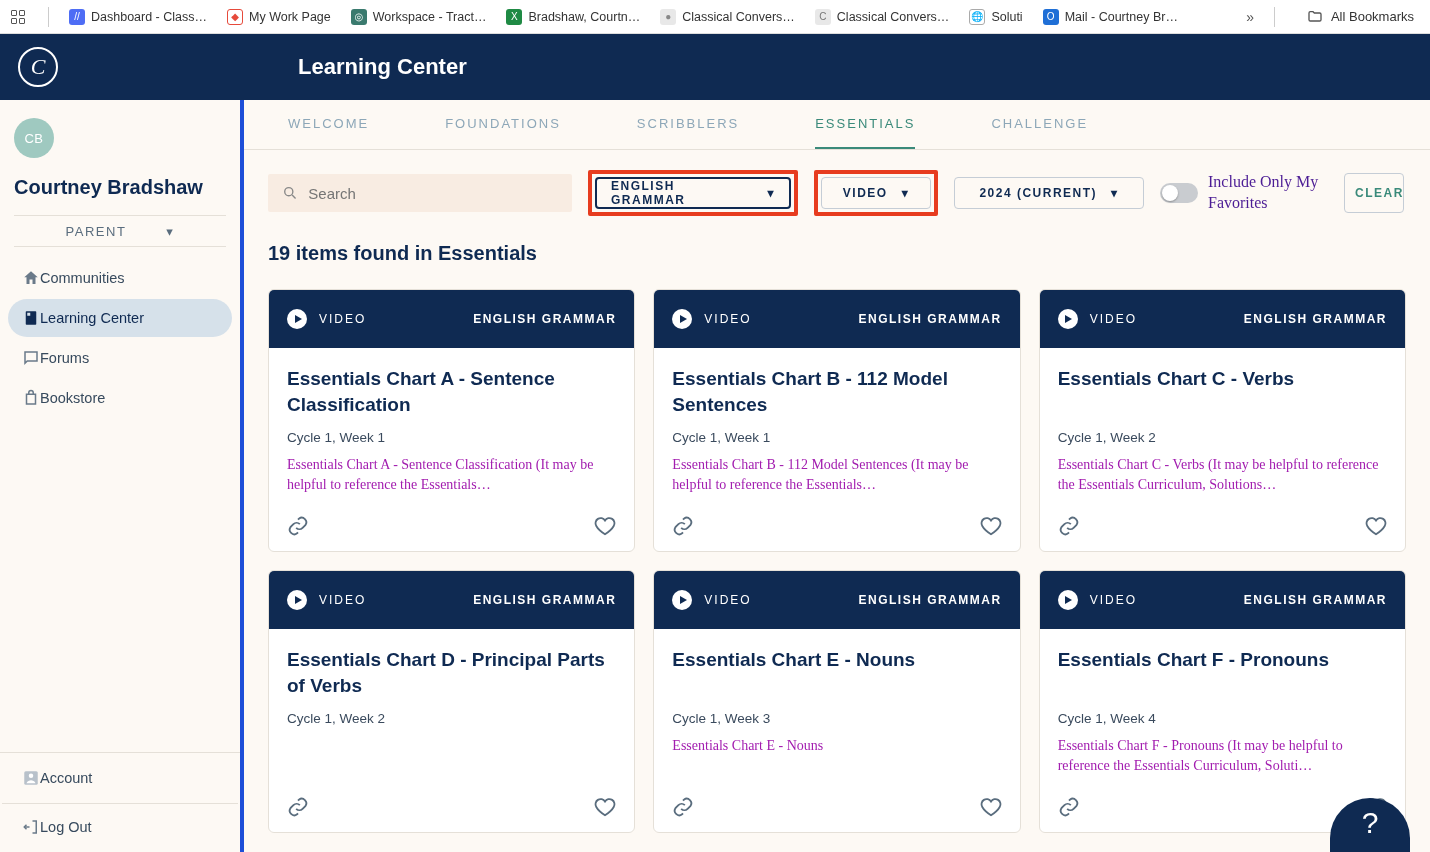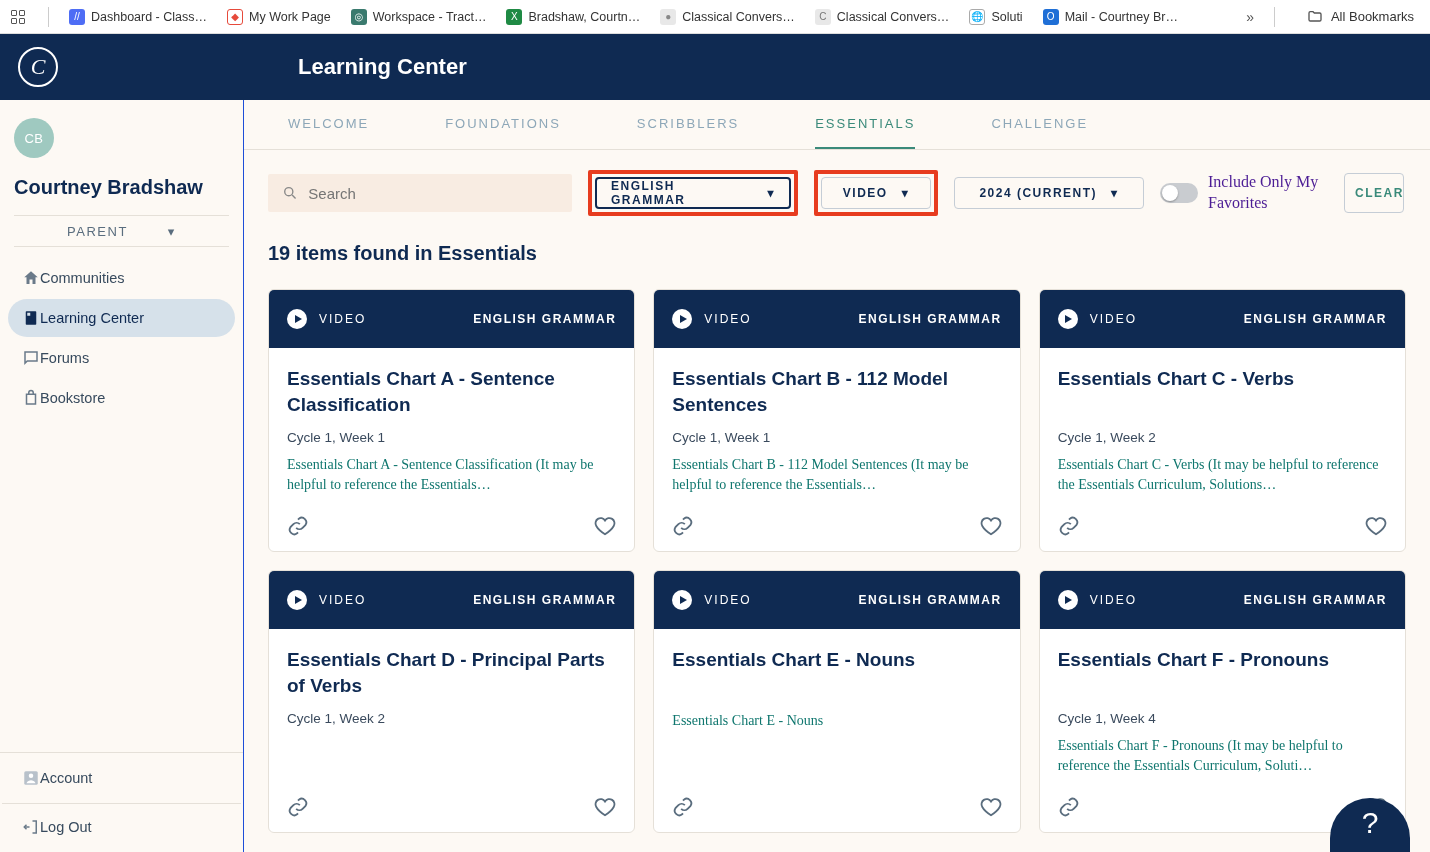--- a/index.html
+++ b/index.html
@@ -15,21 +15,21 @@
   .bb-more { margin-left: auto; padding: 4px 8px; cursor: pointer; color: #555; font-size: 14px; }
   .bb-bookmarks { display: flex; align-items: center; gap: 8px; padding: 4px 8px; font-size: 13px; color: #333; margin-left: 12px; }
 
   
   .app-header { height: 66px; background: #0f2a52; display: flex; align-items: center; padding-left: 18px; }
   .logo { width: 40px; height: 40px; border: 2px solid #fff; border-radius: 50%; display: flex; align-items: center; justify-content: center; font-family: Georgia, serif; font-style: italic; color: #fff; font-size: 22px; }
   .header-title { color: #fff; font-size: 22px; font-weight: 700; margin-left: 240px; }
 
   
   .layout { display: flex; height: calc(852px - 34px - 66px); }
-  .sidebar { width: 244px; background: #fdf9f4; border-right: 1px solid #1d4ed8; display: flex; flex-direction: column; padding-top: 18px; justify-content: flex-end; }
+  .sidebar { width: 244px; background: #fdf9f4; border-right: 4px solid #1d4ed8; display: flex; flex-direction: column; padding-top: 18px; justify-content: flex-end; }
   .avatar { width: 40px; height: 40px; border-radius: 50%; background: #9fc9c0; color: #fff; display: flex; align-items: center; justify-content: center; font-size: 13px; font-weight: 500; margin-left: 14px; letter-spacing: 0.5px; }
   .user-name { font-size: 20px; font-weight: 700; color: #0f2a52; margin: 18px 14px 16px; }
   .role-select { margin: 0 14px; height: 32px; display: flex; align-items: center; justify-content: center; gap: 40px; color: #5a6d7e; font-size: 13px; letter-spacing: 1.5px; cursor: pointer; border-top: 1px solid #e5e0d8; border-bottom: 1px solid #e5e0d8; }
   .nav { margin-top: 10px; padding: 0 6px; }
   .nav-item { display: flex; align-items: center; padding: 10px 14px; font-size: 14.5px; color: #374a5d; cursor: pointer; border-radius: 20px; margin: 2px 2px; }
   .nav-item.active { background: #d6e1ea; color: #0f2a52; font-weight: 500; }
   .nav-item .nicon { width: 18px; height: 18px; display:flex; align-items:center; justify-content:center; color:#6a7a89; }
   .nav-item.active .nicon { color:#0f2a52; }
   .sidebar-bottom { margin-top: auto; border-top: 1px solid #e5e0d8; }
   .sidebar-bottom .nav-item { border-radius: 0; padding: 14px 20px; }
@@ -60,21 +60,21 @@
   .card { border: 1px solid #e5e0d8; border-radius: 6px; background: #fff; overflow: hidden; display: flex; flex-direction: column; }
   .card-head { background: #0f2a52; height: 58px; display: flex; align-items: center; justify-content: space-between; padding: 0 18px; }
   .card-head-left { display: flex; align-items: center; gap: 12px; }
   .play-icon { width: 20px; height: 20px; background: #fff; border-radius: 50%; display: flex; align-items: center; justify-content: center; }
   .play-icon::after { content: ""; border-left: 7px solid #0f2a52; border-top: 4px solid transparent; border-bottom: 4px solid transparent; margin-left: 2px; }
   .card-type { color: #fff; font-size: 12px; letter-spacing: 2px; font-weight: 500; }
   .card-cat { color: #fff; font-size: 12px; letter-spacing: 1.5px; font-weight: 600; }
   .card-body { padding: 18px 18px 10px; flex: 1; }
   .card-title { font-size: 19px; font-weight: 800; color: #0f2a52; line-height: 1.35; min-height: 54px; }
   .card-sub { font-size: 13.5px; color: #3a4a5d; margin-top: 10px; }
-  .card-desc { font-family: Georgia, serif; color: #0f766e; font-size: 14px; line-height: 1.4; margin-top: 10px; height: 40px; overflow: hidden; }
+  .card-desc { font-family: Georgia, serif; color: #a21caf; font-size: 14px; line-height: 1.4; margin-top: 10px; height: 40px; overflow: hidden; }
   .card-foot { display: flex; align-items: center; justify-content: space-between; padding: 10px 18px 14px; }
   .link-icon, .heart-icon { width: 22px; height: 22px; cursor: pointer; color:#5a6d7e; }
 
   
   .help-fab { position: fixed; right: 20px; bottom: 0; width: 80px; height: 54px; background: #0f2a52; border-top-left-radius: 42px; border-top-right-radius: 42px; display: flex; align-items: flex-start; justify-content: center; color: #fff; font-size: 30px; cursor: pointer; padding-top:8px; }
 
   svg { display:block; }
 </style>
 </head>
 <body>
@@ -345,20 +345,21 @@
       <div class="card">
         <div class="card-head">
           <div class="card-head-left">
               <span class="play-icon"></span>
               <span class="card-type">VIDEO</span>
             </div>
           <span class="card-cat">ENGLISH GRAMMAR</span>
         </div>
         <div class="card-body">
           <div class="card-title">Essentials Chart E - Nouns</div>
+          <div class="card-sub">Cycle 1, Week 3</div>
           <div class="card-desc">Essentials Chart E - Nouns</div>
         </div>
         <div class="card-foot">
           <svg class="link-icon" viewBox="0 0 24 24" fill="none" stroke="currentColor" stroke-width="2">
               <path d="M10 14a5 5 0 0 0 7 0l3-3a5 5 0 0 0-7-7l-1 1"></path>
               <path d="M14 10a5 5 0 0 0-7 0l-3 3a5 5 0 0 0 7 7l1-1"></path>
             </svg>
           <svg class="heart-icon" viewBox="0 0 24 24" fill="none" stroke="currentColor" stroke-width="2">
               <path d="M12 21s-7-4.5-9.5-9A5.5 5.5 0 0 1 12 6a5.5 5.5 0 0 1 9.5 6C19 16.5 12 21 12 21z"></path>
             </svg>

